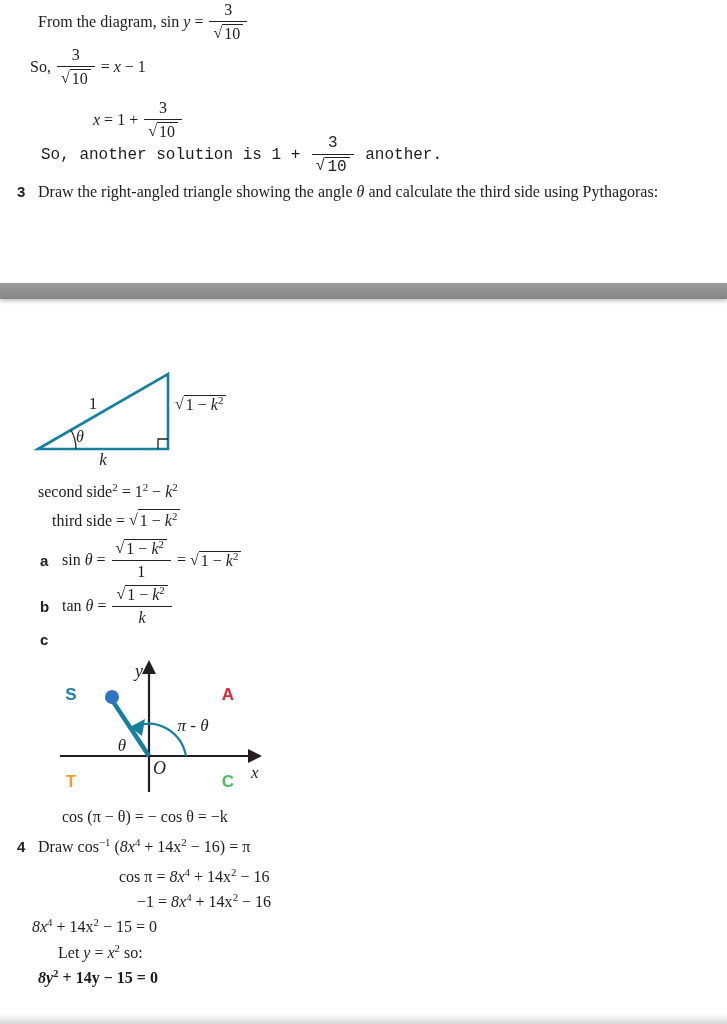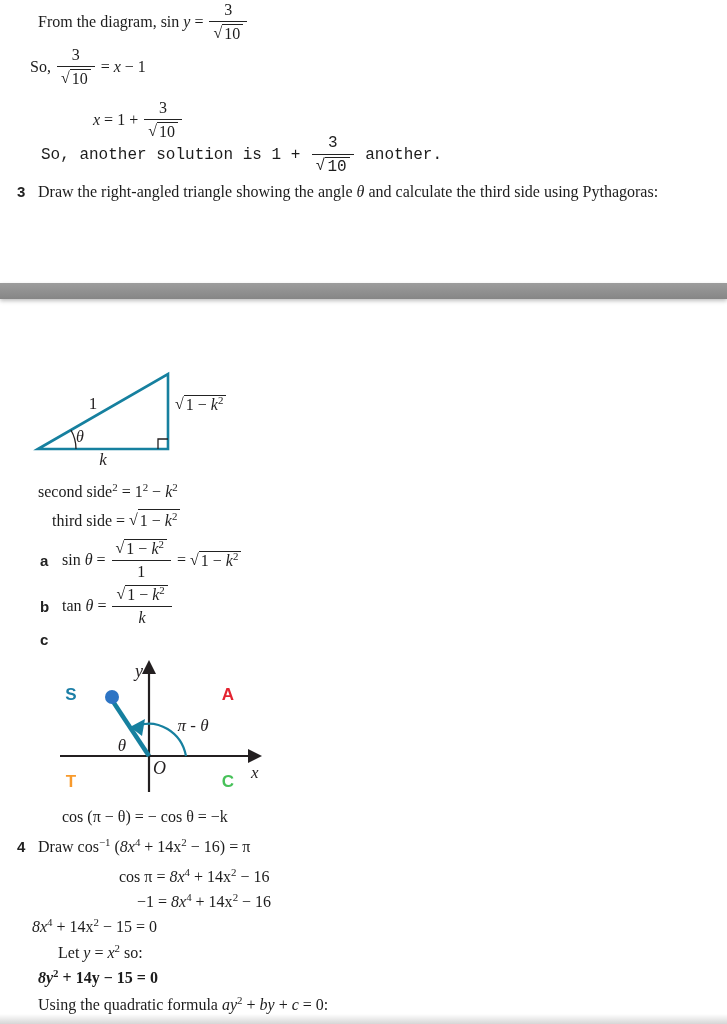--- a/index.html
+++ b/index.html
@@ -123,16 +123,15 @@
   <div class="line" style="left:119px;top:866px;"><span>cos π = </span><i>8x</i><sup>4</sup><span> + 14x</span><sup>2</sup><span> − 16</span></div>
 
   <div class="line" style="left:137px;top:891px;"><span>−1 = </span><i>8x</i><sup>4</sup><span> + 14x</span><sup>2</sup><span> − 16</span></div>
 
   <div class="line" style="left:32px;top:916px;"><i>8x</i><sup>4</sup><span> + 14x</span><sup>2</sup><span> − 15 = 0</span></div>
 
   <div class="line" style="left:38px;top:942px;margin-left:20px;"><span>Let </span><i>y</i><span> = </span><i>x</i><sup>2</sup><span> so:</span></div>
 
   <div class="line" style="left:38px;top:967px;font-weight:bold;"><i>8y</i><sup>2</sup><span> + 14y − 15 = 0</span></div>
 
-  <div class="line" style="left:38px;top:994px;"><span>Using the quadratic formula </span><i>ay</i><sup>2</sup><span> + </span><i>by</i><span> + </span><i>c</i><span> = 0:</span></div>
 
   <div class="pagebottom"></div>
 </div>
 
 </body></html>

